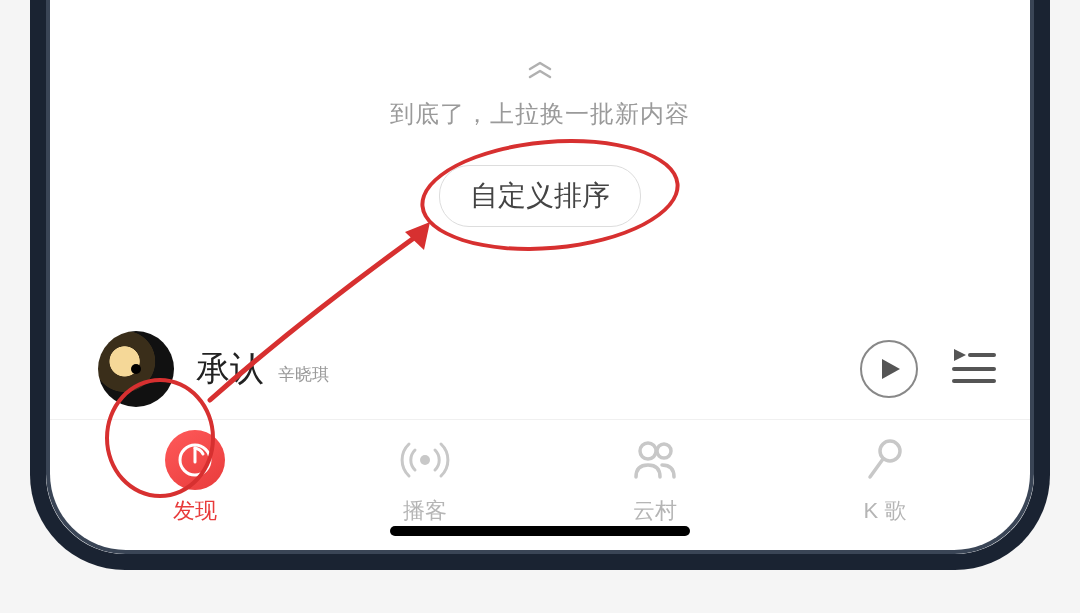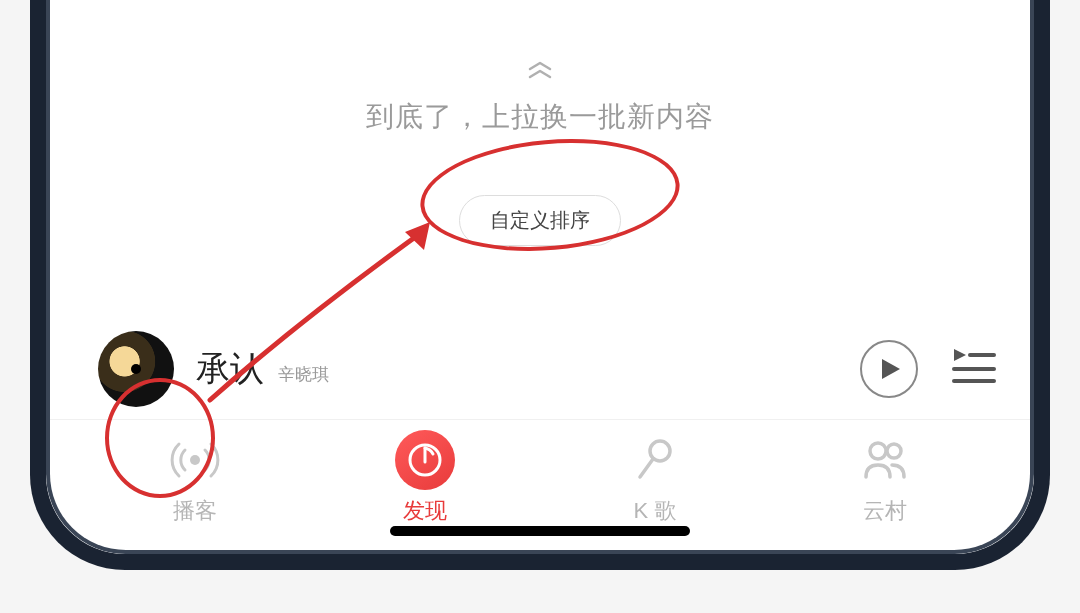--- a/index.html
+++ b/index.html
@@ -48,35 +48,34 @@
       flex-direction: column;
       align-items: center;
       padding-top: 70px;
     }
     .chevron-up {
       color: #b0b0b0;
       margin-bottom: 18px;
     }
     .chevron-up svg { display: block; }
     .end-text {
-      font-size: 28px;
+      font-size: 24px;
       color: #9a9a9a;
       margin-bottom: 35px;
       letter-spacing: 1px;
     }
     .sort-btn {
       display: inline-block;
       padding: 11px 30px;
       border: 1.5px solid #ddd;
       border-radius: 30px;
-      font-size: 20px;
+      font-size: 28px;
       color: #444;
       background: #fff;
       cursor: pointer;
-      margin-top: 24px;
     }
     .now-playing {
       display: flex;
       align-items: center;
       padding: 12px 30px 12px 48px;
       border-bottom: 1px solid #f0f0f0;
     }
     .album-art {
       width: 76px;
       height: 76px;
@@ -202,66 +201,66 @@
             <line x1="18" y1="6" x2="42" y2="6" stroke="#555" stroke-width="4" stroke-linecap="round"></line>
             <line x1="2" y1="20" x2="42" y2="20" stroke="#555" stroke-width="4" stroke-linecap="round"></line>
             <line x1="2" y1="32" x2="42" y2="32" stroke="#555" stroke-width="4" stroke-linecap="round"></line>
           </svg>
         </div>
       </div>
 
       <div class="bottom-nav">
 
         <div class="nav-item">
+          <div class="nav-icon active">
+            <svg width="38" height="38" viewBox="0 0 38 38">
+              <circle cx="19" cy="19" r="15" fill="none" stroke="#fff" stroke-width="3"></circle>
+              <path d="M19 7 A12 12 0 0 1 27 13" fill="none" stroke="#fff" stroke-width="3" stroke-linecap="round"></path>
+              <line x1="19" y1="7" x2="19" y2="21" stroke="#fff" stroke-width="3" stroke-linecap="round"></line>
+            </svg>
+          </div>
+          <span class="nav-label active">发现</span>
+        </div>
+
+        <div class="nav-item">
           <div class="nav-icon">
             <svg width="52" height="52" viewBox="0 0 52 52">
               <circle cx="26" cy="26" r="5" fill="#c8c8c8"></circle>
               <path d="M16 16 A14 14 0 0 0 16 36" fill="none" stroke="#c8c8c8" stroke-width="3" stroke-linecap="round"></path>
               <path d="M36 16 A14 14 0 0 1 36 36" fill="none" stroke="#c8c8c8" stroke-width="3" stroke-linecap="round"></path>
               <path d="M10 10 A22 22 0 0 0 10 42" fill="none" stroke="#c8c8c8" stroke-width="3" stroke-linecap="round"></path>
               <path d="M42 10 A22 22 0 0 1 42 42" fill="none" stroke="#c8c8c8" stroke-width="3" stroke-linecap="round"></path>
             </svg>
           </div>
           <span class="nav-label">播客</span>
         </div>
 
-        <div class="nav-item">
-          <div class="nav-icon active">
-            <svg width="38" height="38" viewBox="0 0 38 38">
-              <circle cx="19" cy="19" r="15" fill="none" stroke="#fff" stroke-width="3"></circle>
-              <path d="M19 7 A12 12 0 0 1 27 13" fill="none" stroke="#fff" stroke-width="3" stroke-linecap="round"></path>
-              <line x1="19" y1="7" x2="19" y2="21" stroke="#fff" stroke-width="3" stroke-linecap="round"></line>
-            </svg>
-          </div>
-          <span class="nav-label active">发现</span>
-        </div>
-
-
-        <div class="nav-item">
-          <div class="nav-icon">
-            <svg width="46" height="46" viewBox="0 0 46 46">
-              <circle cx="28" cy="14" r="10" fill="none" stroke="#c8c8c8" stroke-width="3.5"></circle>
-              <line x1="21" y1="22" x2="8" y2="40" stroke="#c8c8c8" stroke-width="3.5" stroke-linecap="round"></line>
-            </svg>
-          </div>
-          <span class="nav-label">K 歌</span>
-        </div>
 
         <div class="nav-item">
           <div class="nav-icon">
             <svg width="50" height="46" viewBox="0 0 50 46">
               <circle cx="18" cy="14" r="8" fill="none" stroke="#c8c8c8" stroke-width="3.5"></circle>
               <path d="M6 40 Q6 28 18 28 Q30 28 30 40" fill="none" stroke="#c8c8c8" stroke-width="3.5" stroke-linecap="round"></path>
               <circle cx="34" cy="14" r="7" fill="none" stroke="#c8c8c8" stroke-width="3.5"></circle>
               <path d="M32 28 Q44 28 44 40" fill="none" stroke="#c8c8c8" stroke-width="3.5" stroke-linecap="round"></path>
             </svg>
           </div>
           <span class="nav-label">云村</span>
         </div>
 
+        <div class="nav-item">
+          <div class="nav-icon">
+            <svg width="46" height="46" viewBox="0 0 46 46">
+              <circle cx="28" cy="14" r="10" fill="none" stroke="#c8c8c8" stroke-width="3.5"></circle>
+              <line x1="21" y1="22" x2="8" y2="40" stroke="#c8c8c8" stroke-width="3.5" stroke-linecap="round"></line>
+            </svg>
+          </div>
+          <span class="nav-label">K 歌</span>
+        </div>
+
       </div>
 
       <div class="home-indicator"></div>
     </div>
 
     <div class="anno-ellipse" style="top:150px; left:370px; width:260px; height:110px; transform:rotate(-5deg);"></div>
     <div class="anno-ellipse" style="top:388px; left:55px; width:110px; height:120px;"></div>
     <svg class="anno-arrow" style="top:210px; left:130px;" width="280" height="220" viewBox="0 0 280 220">
       <path d="M30 200 Q 120 120 245 30" fill="none" stroke="#d73030" stroke-width="5" stroke-linecap="round"></path>
       <polygon points="250,22 225,32 244,50" fill="#d73030"></polygon>

